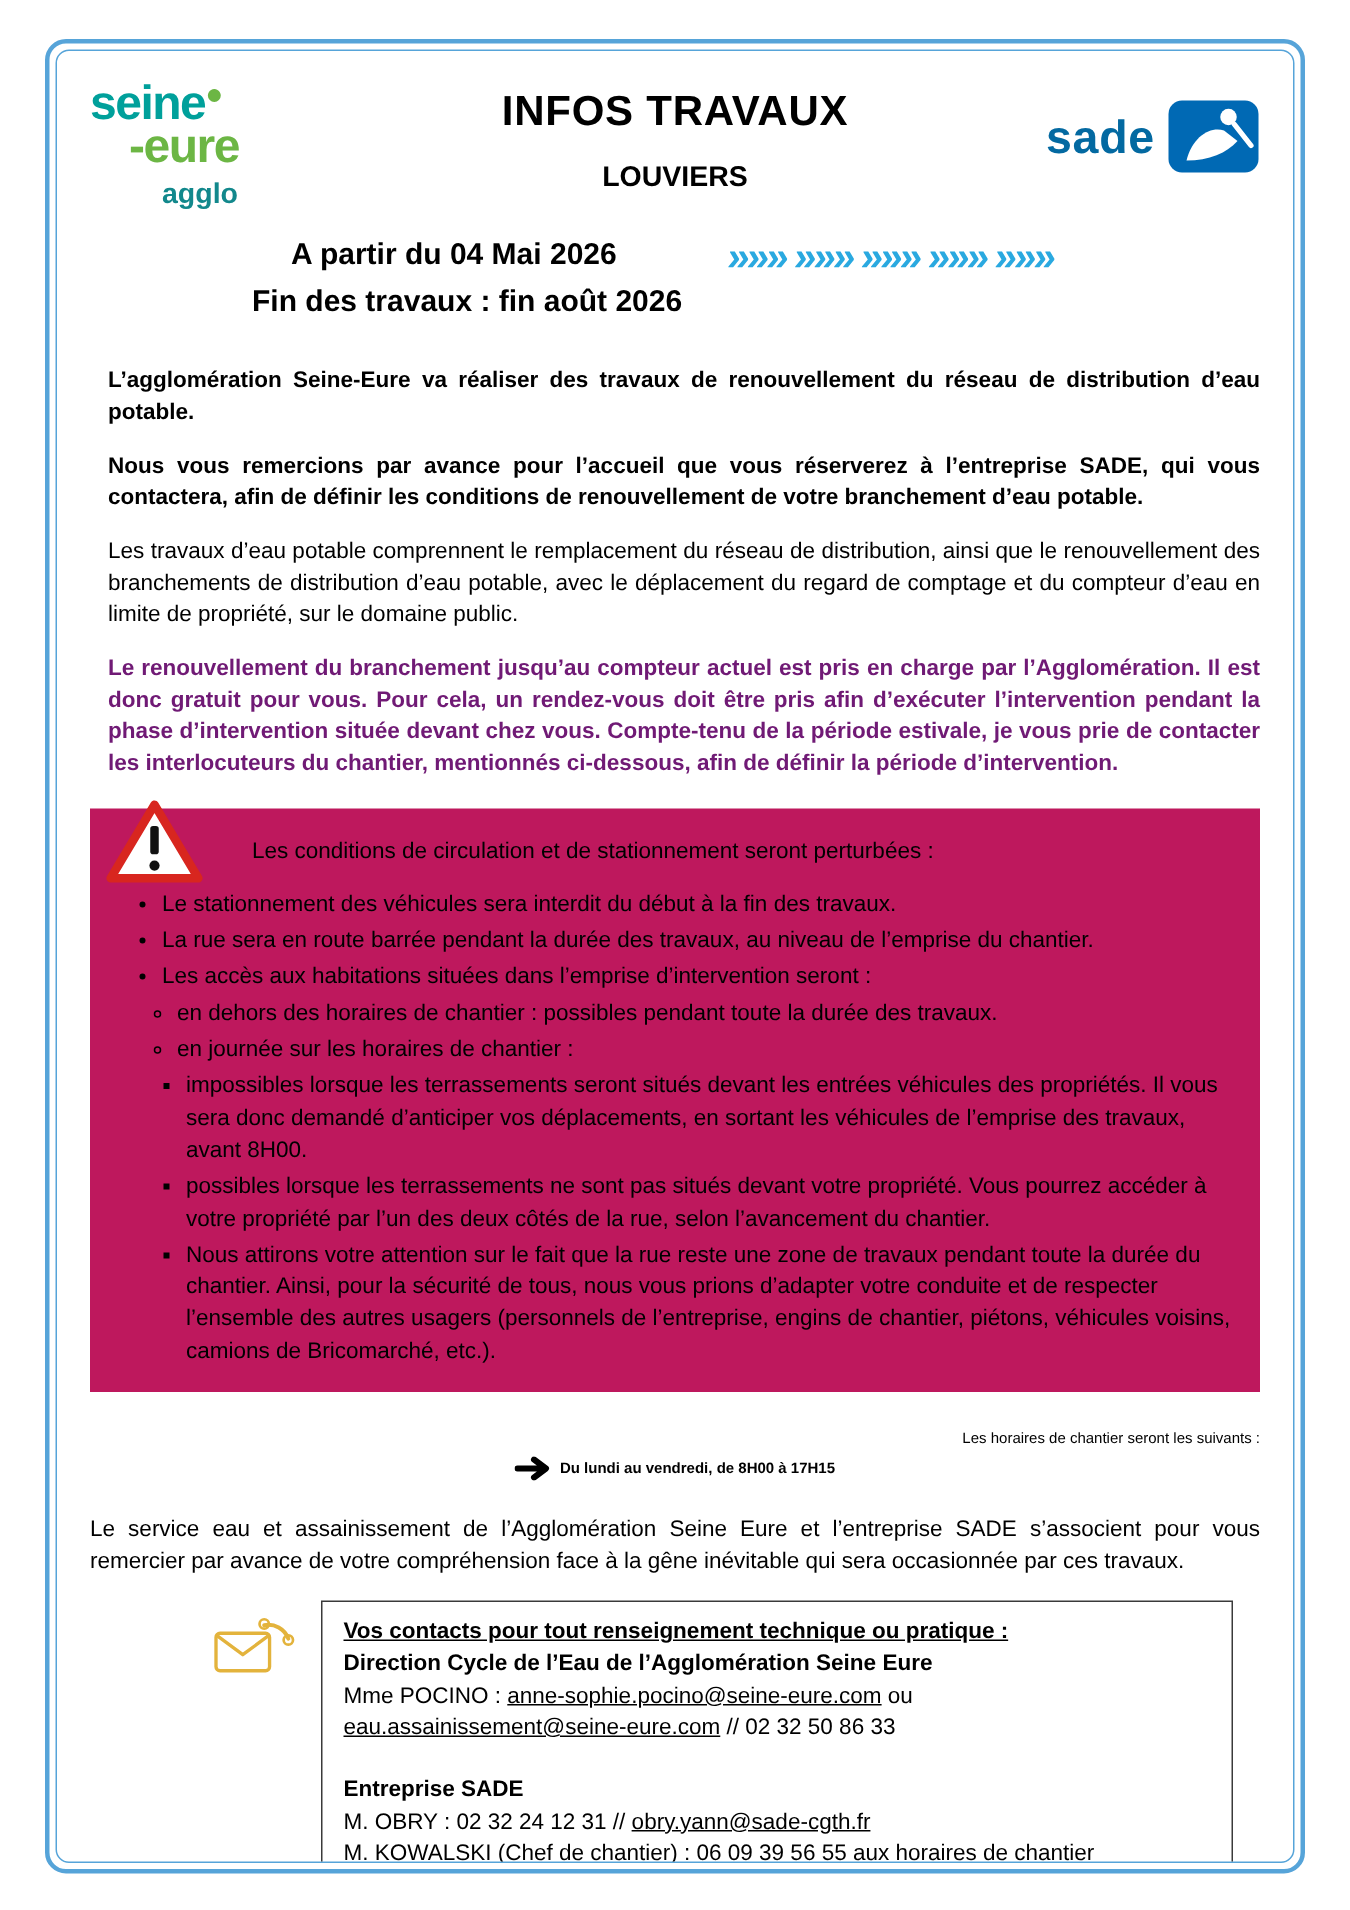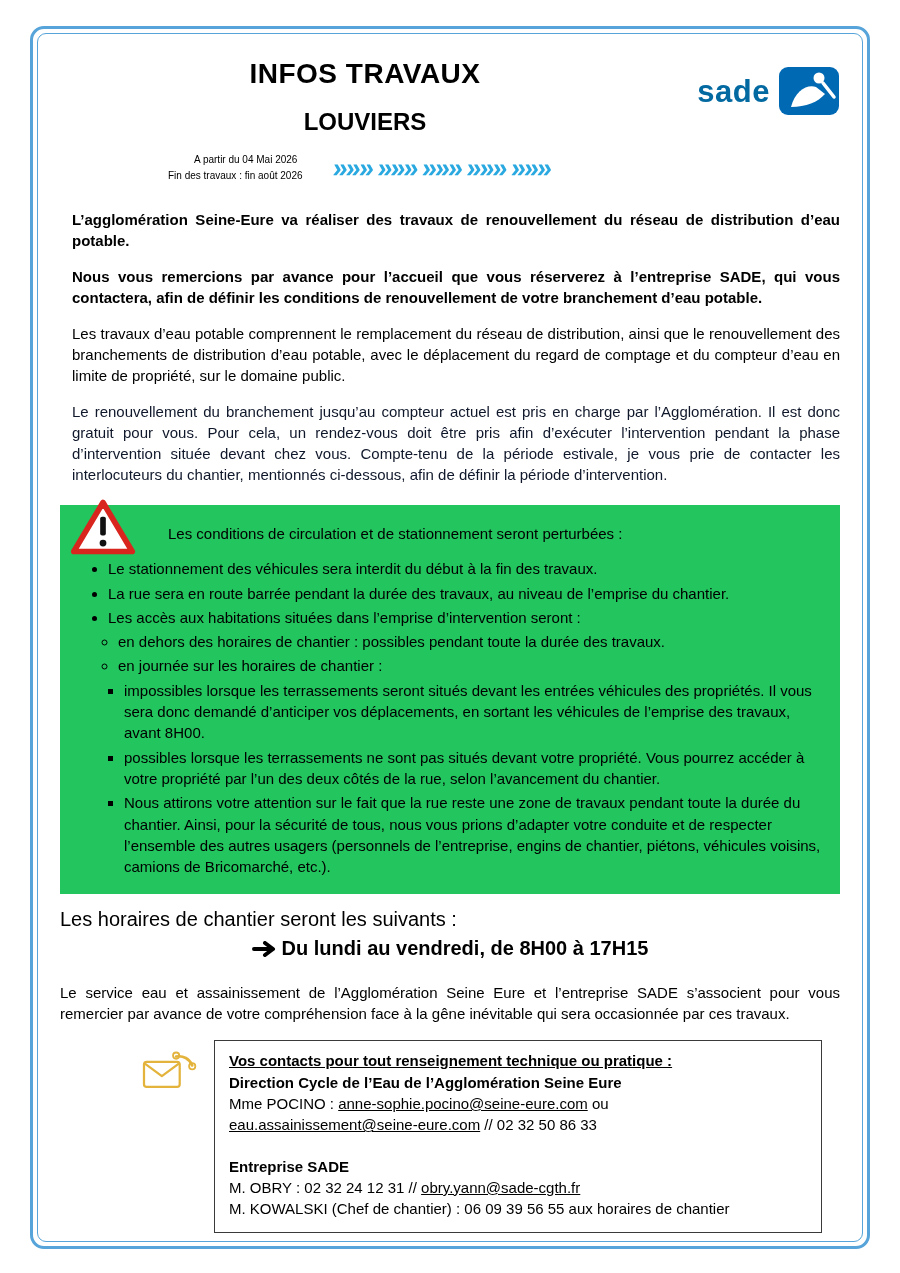--- a/index.html
+++ b/index.html
@@ -25,53 +25,53 @@
   
   .header { display:flex; align-items:flex-start; }
   .logo-se { width:170px; padding-top:6px; line-height:0.9; }
   .logo-se .w1 { font-size:32px; font-weight:bold; color:#00a09b; letter-spacing:-1px; display:block; }
   .logo-se .w1 .dot { color:#6cb644; font-size:20px; vertical-align:top; }
   .logo-se .w2 { font-size:32px; font-weight:bold; color:#13958f; letter-spacing:-1px; display:block; margin-left:26px; }
   .logo-se .w2 .g { color:#6cb644; }
   .logo-se .sub { font-size:19px; font-weight:bold; color:#12888c; margin-left:48px; margin-top:8px; display:block; line-height:1; }
   .head-center { flex:1; text-align:center; }
   .doc-title { font-size:28px; font-weight:bold; letter-spacing:0.5px; margin-top:10px; }
-  .doc-sub1 { font-size:24px; font-weight:bold; margin-top:18px; }
+  .doc-sub1 { font-size:19px; font-weight:bold; margin-top:18px; }
   .doc-sub2 { font-size:17px; font-weight:bold; margin-top:4px; }
   .logo-sade { width:170px; display:flex; align-items:center; justify-content:flex-end; gap:8px; padding-top:18px; }
   .logo-sade .sade-text { font-size:31px; font-weight:bold; color:#0369a1; letter-spacing:0.5px; line-height:1; }
 
   
   .dates-row { display:flex; margin-left:108px; margin-top:16px; align-items:flex-start; }
-  .dates-text { font-size:10px; font-weight:normal; line-height:1.55; }
+  .dates-text { font-size:20px; font-weight:bold; line-height:1.55; }
   .date-line1 { padding-left:26px; }
   .chevrons { color:#2aa9e0; font-size:27px; font-weight:bold; letter-spacing:-2px; margin-left:30px; line-height:1; margin-top:3px; transform:skewX(-6deg); }
 
   
   .bodytext { margin-top:26px; font-size:15px; line-height:1.4; }
   .para { margin:0 0 15px 12px; text-align:justify; }
   .para.bold { font-weight:bold; }
-  .para.blue { color:#0f172a; font-weight:normal; }
+  .para.blue { color:#701a75; font-weight:bold; }
 
   
   .notice-box {
-    position:relative; background:#22c55e;
+    position:relative; background:#be185d;
     margin-top:20px; padding:12px 16px 14px 16px;
     font-size:15px; line-height:1.42;
   }
   .warning-tri { position:absolute; left:10px; top:-8px; }
   .notice-intro { margin-left:92px; padding-top:6px; margin-bottom:14px; }
   ul { margin:0; }
   ul.l1 { list-style-type:disc;   padding-left:32px; }
   ul.l2 { list-style-type:circle; padding-left:42px; margin-top:2px; }
   ul.l3 { list-style-type:square; padding-left:48px; margin-top:2px; }
   li { margin-bottom:3px; }
 
   
-  .schedule { text-align:left; margin-top:14px; font-size:20px; }
+  .schedule { text-align:right; margin-top:26px; font-size:10px; }
   .schedule-hours { display:flex; justify-content:center; align-items:center; margin-top:6px; font-weight:bold; }
 
   
   .closing { margin-top:22px; font-size:15px; line-height:1.4; text-align:justify; }
 
   
   .contacts-row { display:flex; margin-top:16px; padding-left:78px; align-items:flex-start; gap:14px; }
   .contact-icon { padding-top:4px; }
   .contact-box {
     border:1px solid #3a3a3a; width:608px;
@@ -83,20 +83,25 @@
   .email-link { text-decoration:underline; color:inherit; cursor:pointer; }
   .contact-gap { height:20px; }
 </style>
 </head>
 <body>
 
 <div class="page-frame">
   <div class="page-inner">
 
     <div class="header">
+      <div class="logo-se">
+        <span class="w1"><span>seine</span><span class="dot">●</span></span>
+        <span class="w2"><span class="g">-eure</span></span>
+        <span class="sub">agglo</span>
+      </div>
       <div class="head-center">
         <div class="doc-title">INFOS TRAVAUX</div>
         <div class="doc-sub1">LOUVIERS</div>
       </div>
       <div class="logo-sade">
         <span class="sade-text">sade</span>
         <svg width="62" height="50" viewBox="0 0 62 50">
           <rect x="1" y="1" width="60" height="48" rx="9" fill="#0069b4"></rect>
           <circle cx="41" cy="12" r="5.5" fill="#ffffff"></circle>
           <path d="M13 41 C17 25, 29 18, 38 21 L47 28 C40 36, 28 41, 13 41 Z" fill="#ffffff"></path>

